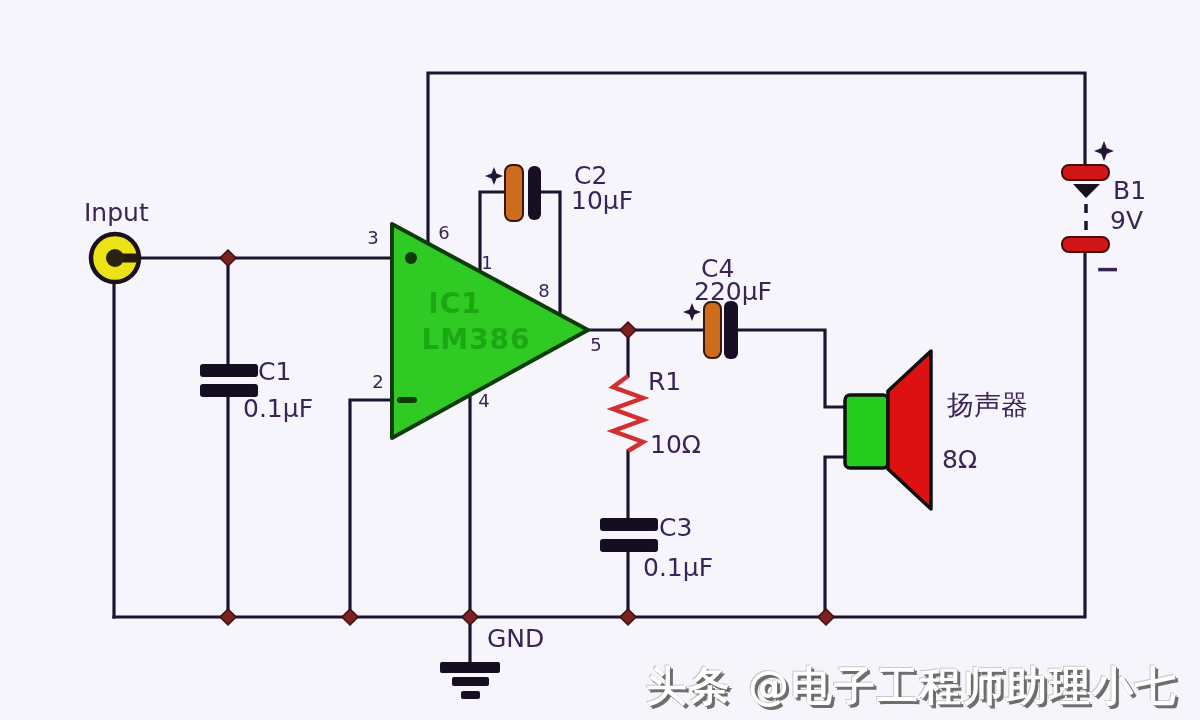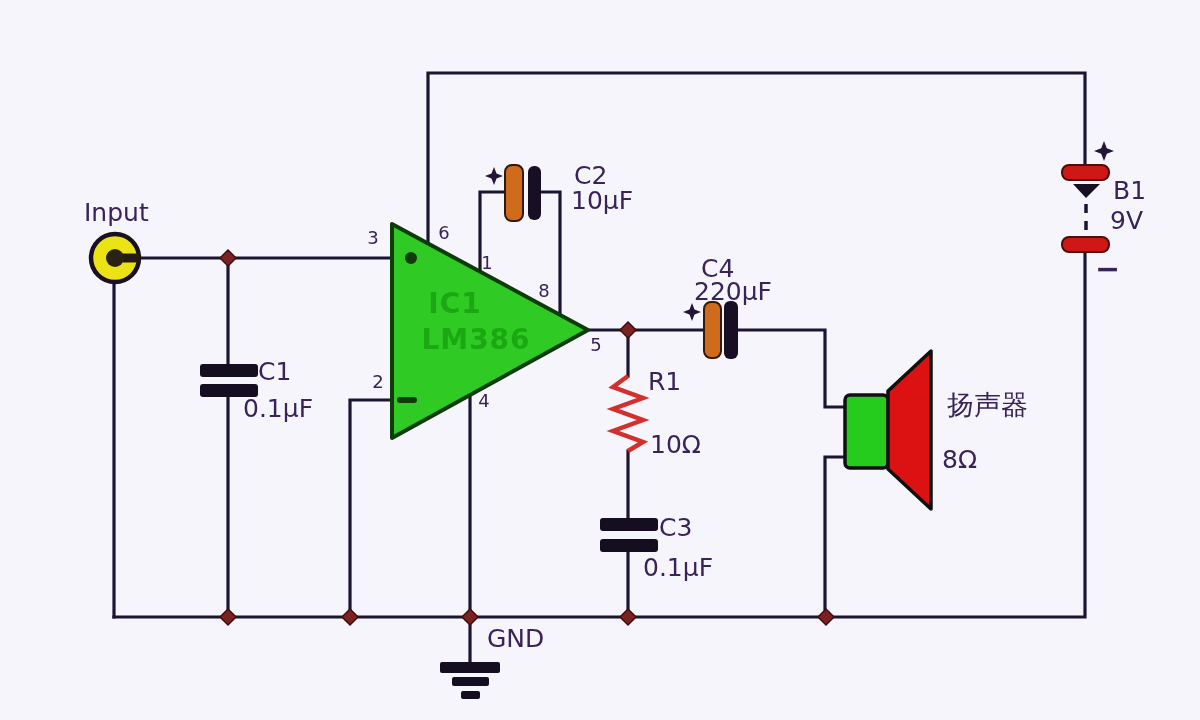--- a/index.html
+++ b/index.html
@@ -133,13 +133,14 @@
 
     <g fill="#150d20">
       <rect x="440" y="662" width="60" height="11" rx="2"></rect>
       <rect x="452" y="677" width="37" height="9" rx="2"></rect>
       <rect x="461" y="691" width="19" height="8" rx="2"></rect>
     </g>
     <text class="lbl ref" x="487" y="647">GND</text>
 
   </svg>
 
+  <div id="watermark">头条 @电子工程师助理小七</div>
 </div>
 
 </body></html>

